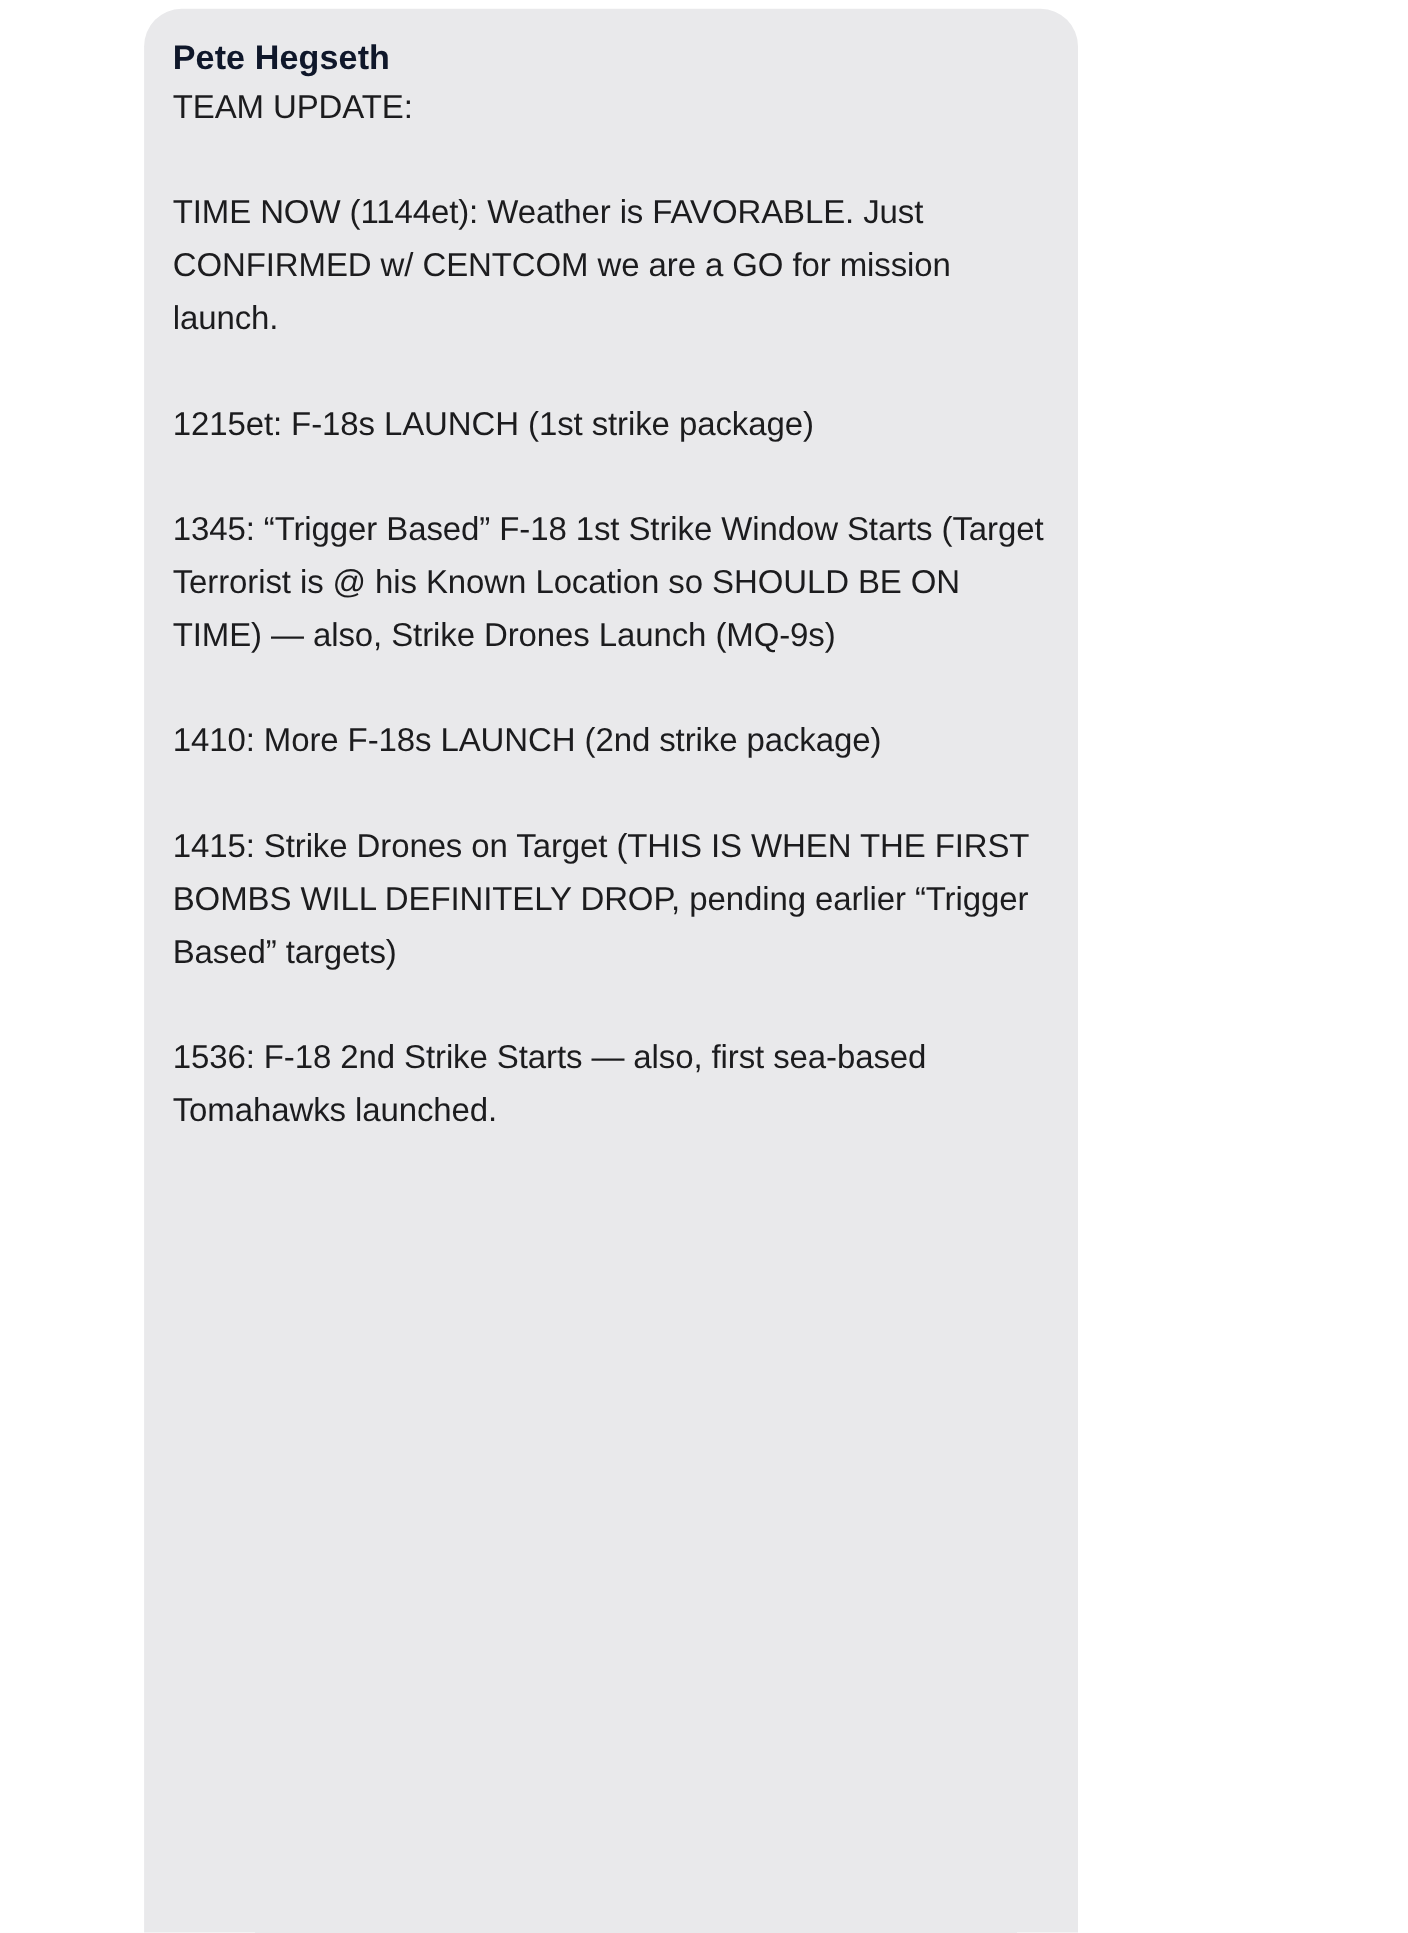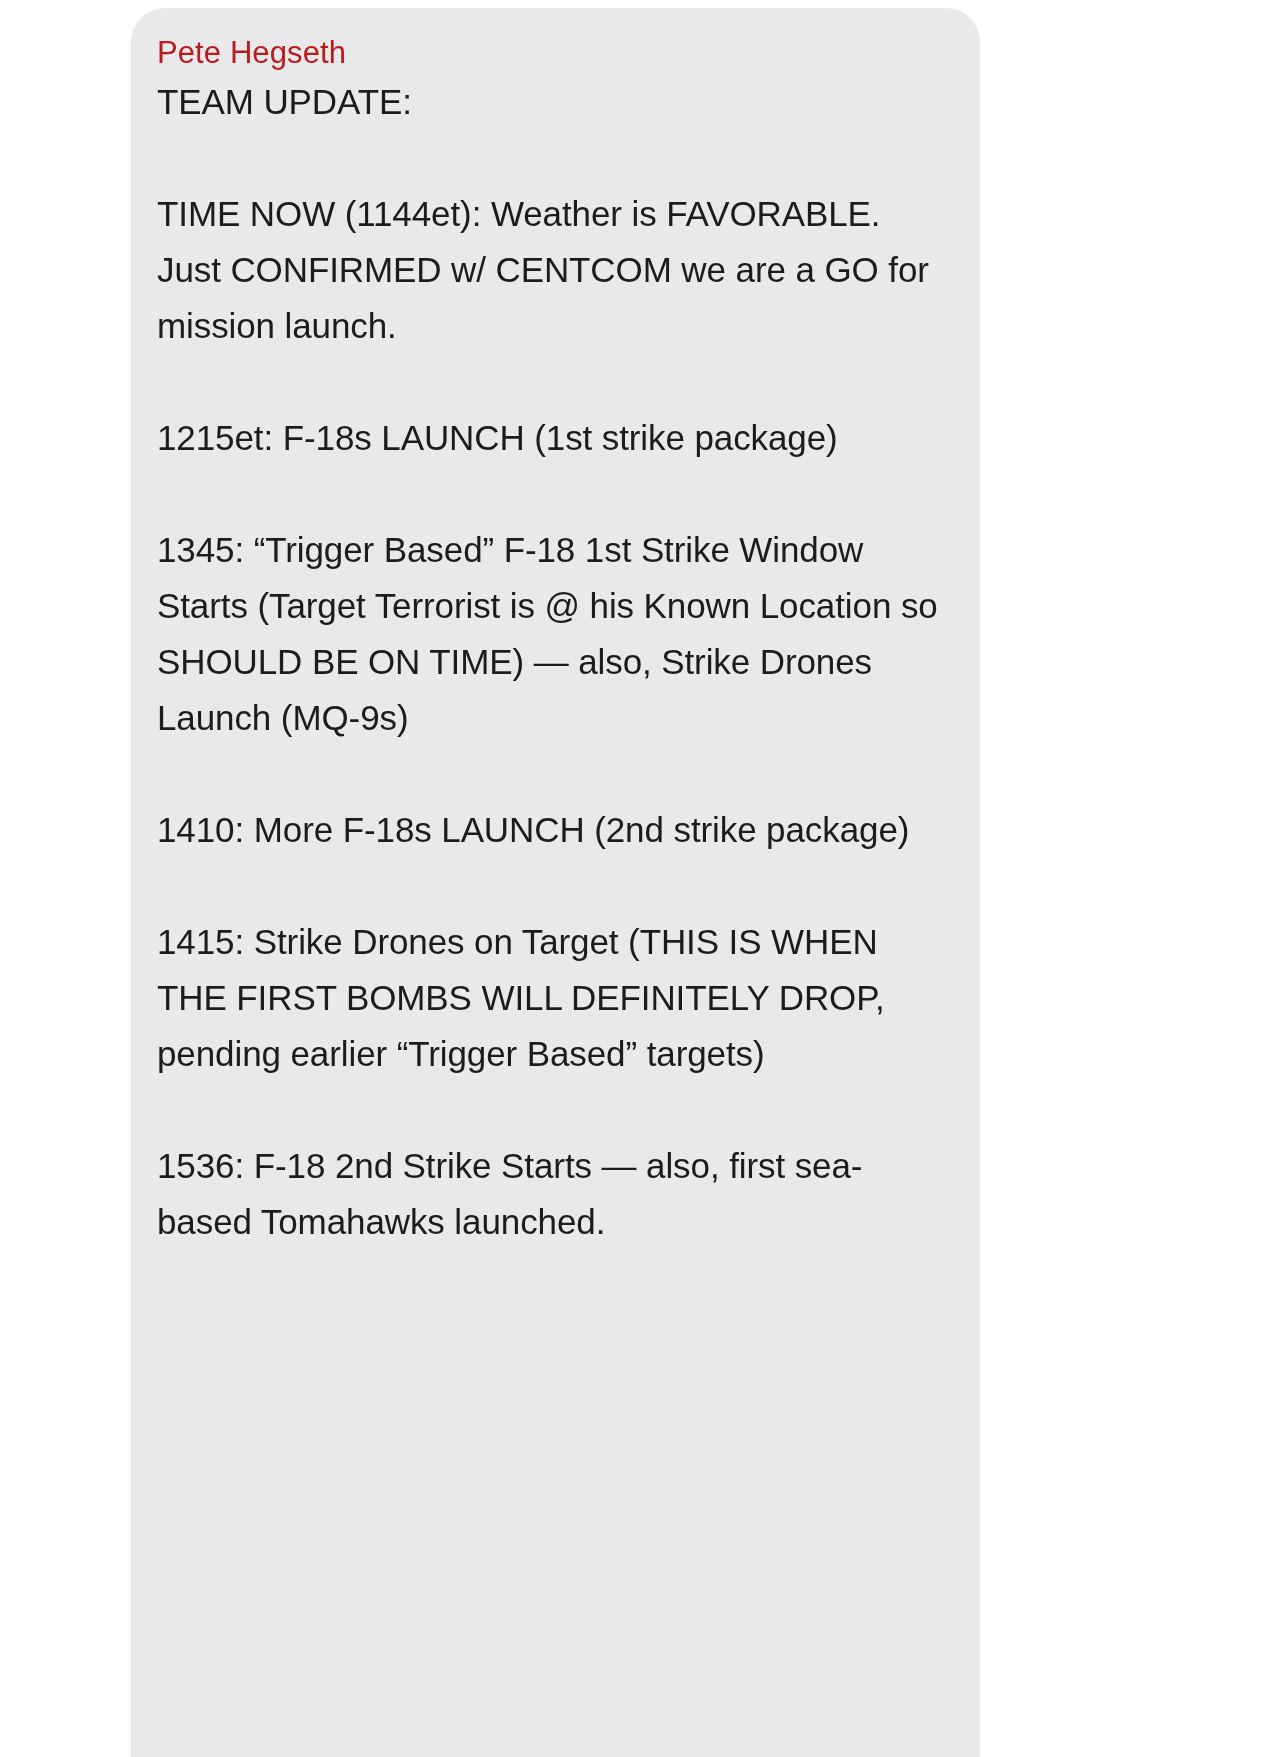--- a/index.html
+++ b/index.html
@@ -28,30 +28,30 @@
     min-height: 1749px;
     background: #e9e9eb;
     border-top-left-radius: 34px;
     border-top-right-radius: 34px;
     border-bottom-left-radius: 0;
     border-bottom-right-radius: 0;
     box-sizing: border-box;
     padding: 26px 30px 0 26px;
   }
   .sender {
-    color: #b91c1c;
+    color: #0f172a;
     font-size: 31px;
-    font-weight: normal;
+    font-weight: bold;
     line-height: 1.22;
     margin: 0 0 2px 0;
     letter-spacing: 0.1px;
   }
   .msg-body {
     color: #1c1c1e;
-    font-size: 35px;
+    font-size: 30px;
     line-height: 1.60;
     white-space: pre-wrap;
     word-wrap: break-word;
     letter-spacing: -0.1px;
     margin: 0;
   }
 </style>
 </head>
 <body>
 

